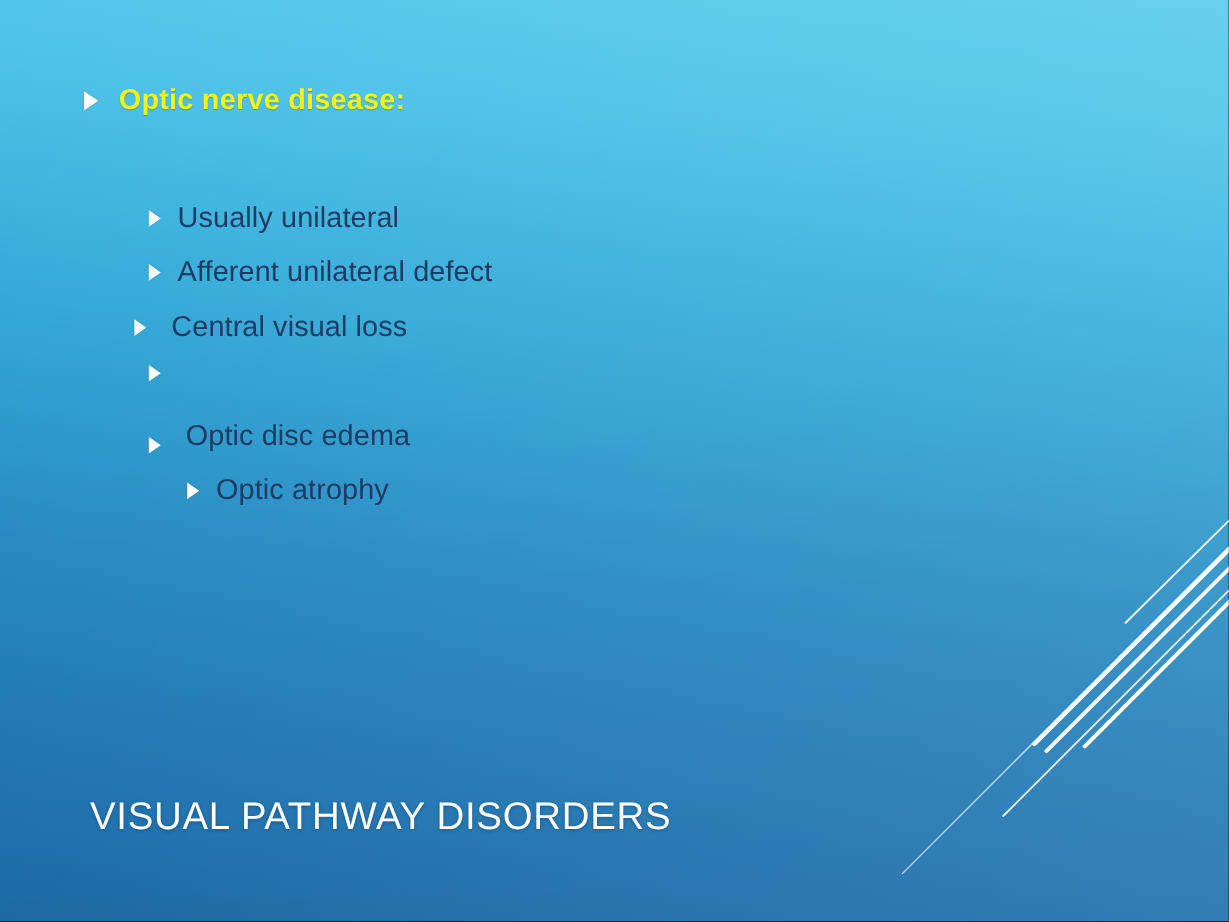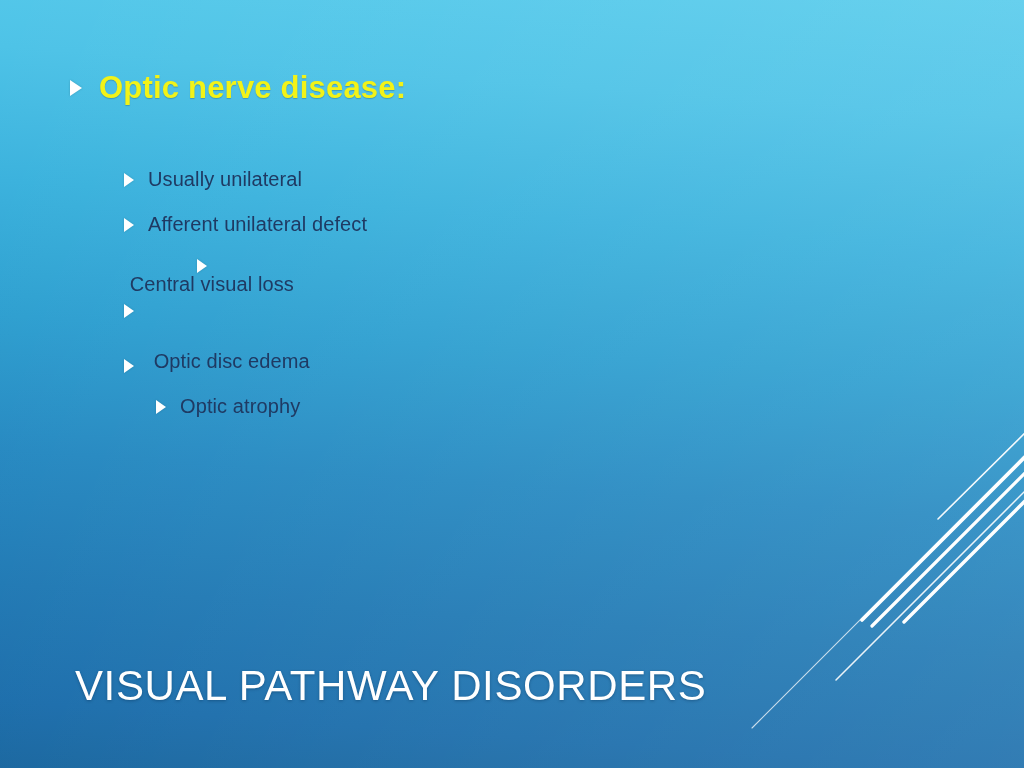--- a/index.html
+++ b/index.html
@@ -60,46 +60,46 @@
     left: 70px;
     top: 70px;
   }
   #heading-row .tri {
     border-width: 8px 0 8px 12px;
     margin-right: 17px;
     filter: drop-shadow(0 0 1px rgba(0,0,0,0.18));
   }
   #heading-text {
     color: #f2f318;
-    font-size: 31px;
+    font-size: 24px;
     font-weight: bold;
     letter-spacing: 0.2px;
     text-shadow: 0 1px 1px rgba(0,40,70,0.25);
   }
 
   
   .sub-row .tri {
     border-width: 7px 0 7px 10.5px;
     margin-right: 14px;
     filter: drop-shadow(0 0 1px rgba(0,0,0,0.15));
   }
   .sub-text {
     color: #1f3a63;
-    font-size: 20px;
+    font-size: 24px;
     font-weight: normal;
     letter-spacing: 0.1px;
   }
 
   
   #slide-title {
     position: absolute;
     left: 75px;
     top: 662px;
     color: #ffffff;
-    font-size: 42px;
+    font-size: 32px;
     font-weight: normal;
     letter-spacing: 0.6px;
     text-shadow: 0 1px 3px rgba(0,35,65,0.35);
     white-space: nowrap;
   }
 </style>
 </head>
 <body>
 
 <div id="slide">
@@ -114,21 +114,21 @@
     </svg>
 
   <div class="bullet-row" id="heading-row">
     <span class="tri"></span>
     <span id="heading-text">Optic nerve disease:</span>
   </div>
 
   <div id="bullet-list">
       <div class="bullet-row sub-row" style="left: 124px; top: 168px;"><span class="tri"></span><span class="sub-text" style="color: rgb(31, 58, 99);">Usually unilateral</span></div>
       <div class="bullet-row sub-row" style="left: 124px; top: 213px;"><span class="tri"></span><span class="sub-text" style="color: rgb(31, 58, 99);">Afferent unilateral defect</span></div>
-      <div class="bullet-row sub-row" style="left: 124px; top: 259px; flex-direction: column;"><span class="tri"></span><span class="sub-text" style="color: rgb(31, 58, 99);"> Central visual loss</span></div>
+      <div class="bullet-row sub-row" style="left: 112px; top: 259px;"><span class="tri"></span><span class="sub-text" style="color: rgb(31, 58, 99);"> Central visual loss</span></div>
       <div class="bullet-row sub-row" style="left: 124px; top: 304px;"><span class="tri"></span></div>
       <div class="bullet-row sub-row" style="left: 124px; top: 350px; align-items: flex-end;"><span class="tri"></span><span class="sub-text" style="color: rgb(31, 58, 99);"> Optic disc edema</span></div>
       <div class="bullet-row sub-row" style="left: 124px; top: 395px; padding-left: 32px;"><span class="tri"></span><span class="sub-text" style="color: rgb(31, 58, 99);">Optic atrophy</span></div>
     </div>
 
   <div id="slide-title">VISUAL PATHWAY DISORDERS</div>
 
 </div>
 
 </body></html>

